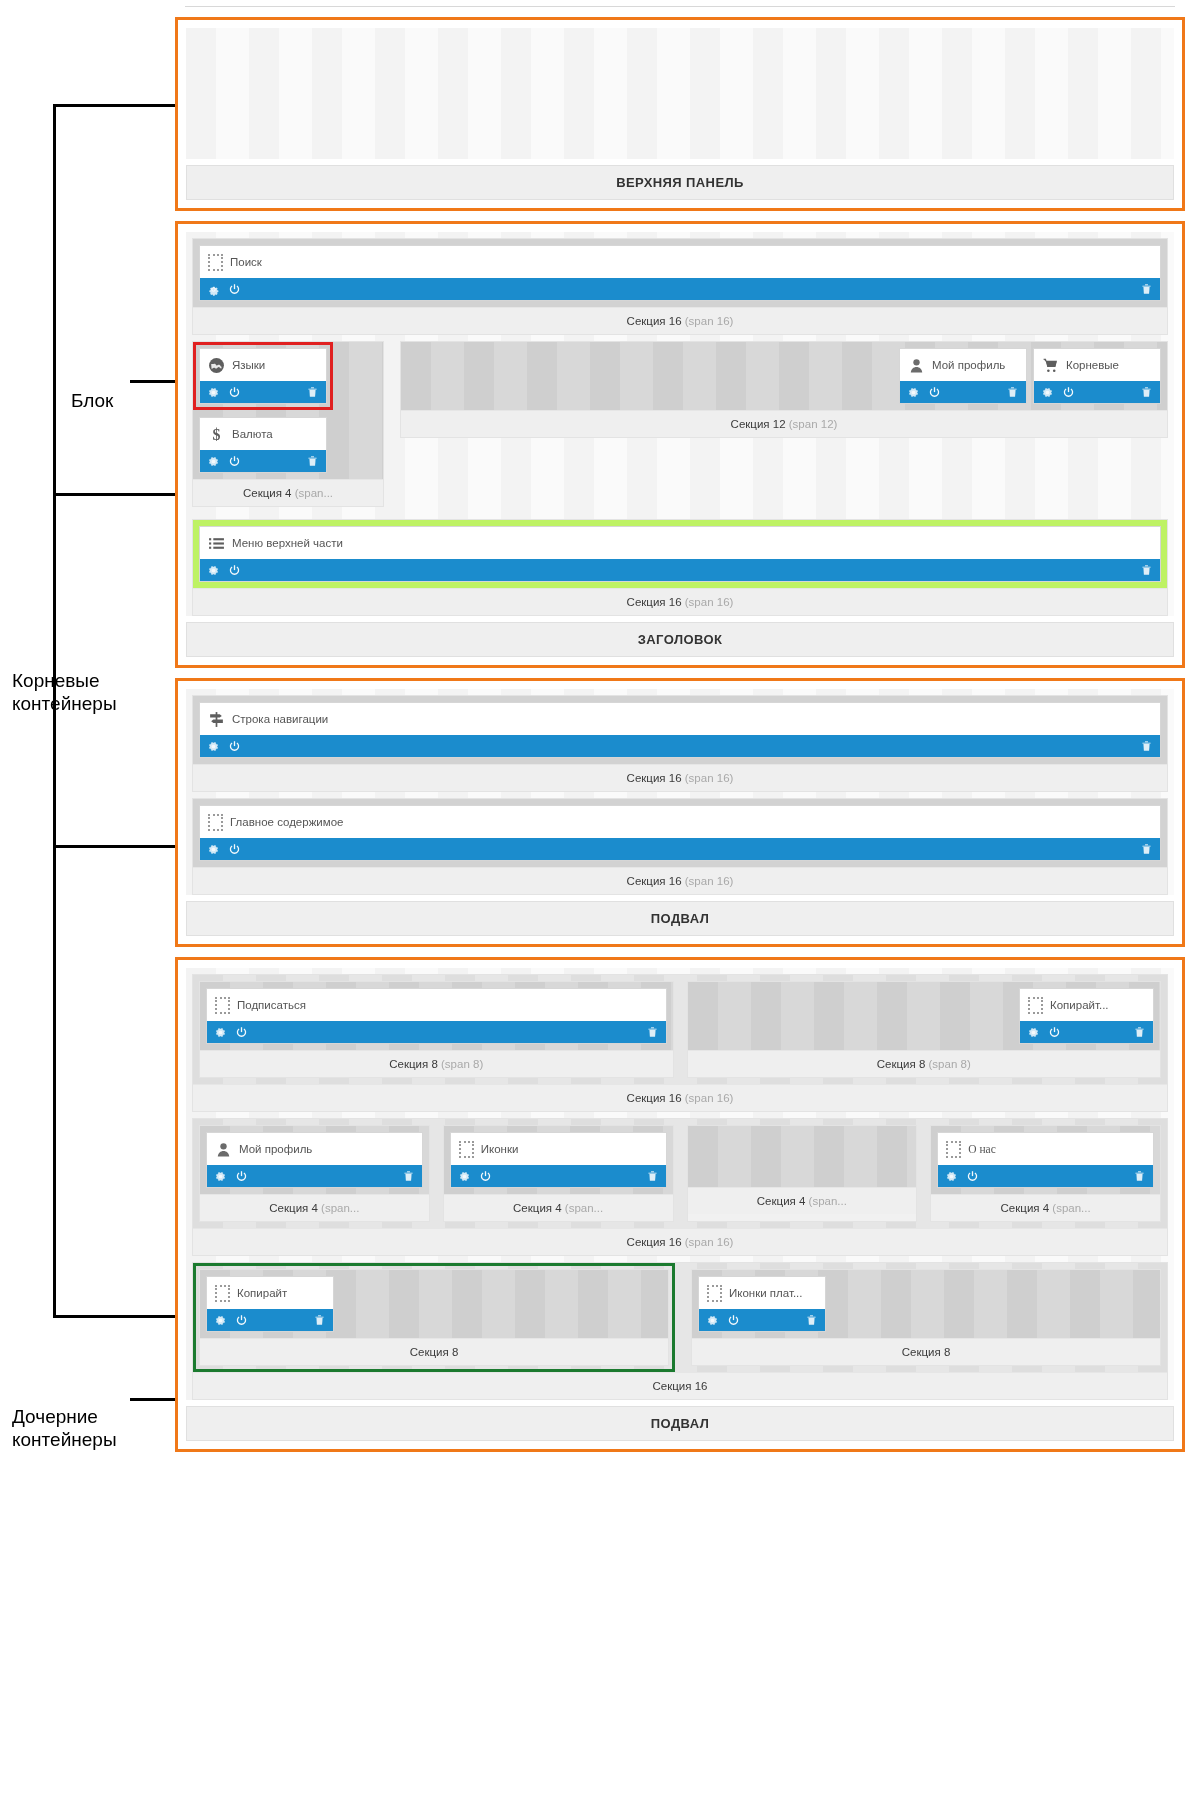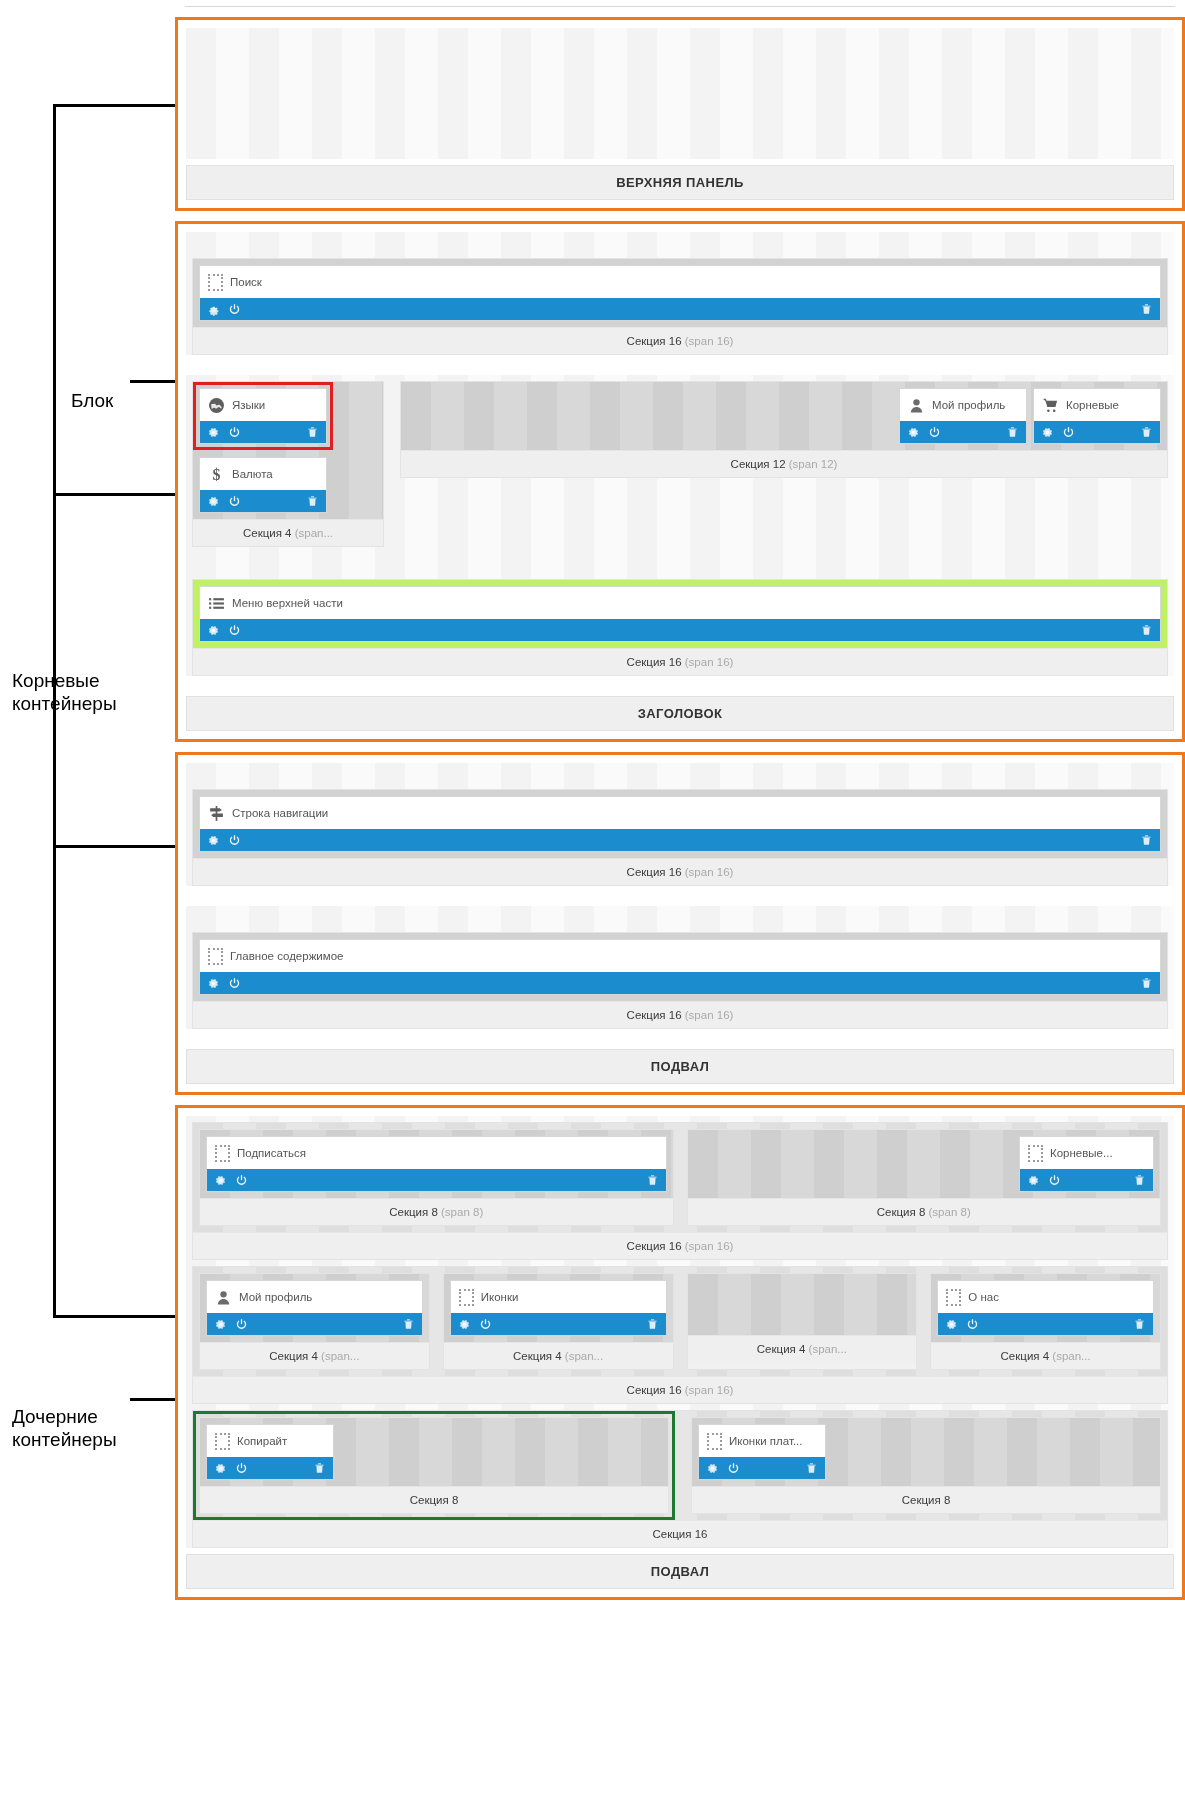--- a/index.html
+++ b/index.html
@@ -72,21 +72,21 @@
     color:#333;
     letter-spacing:.4px;
     padding:9px 0;
     margin-top:6px;
   }
 
   
   .section {
     border:1px solid #e3e3e3;
     background:#f1f1f1;
-    margin:20px 0;
+    margin:0 0;
   }
   .section-body { padding:6px; }
   .section-label {
     text-align:center;
     font-size:11.5px;
     color:#3b3b3b;
     padding:7px 0;
     background:#efefef;
     border-top:1px solid #e6e6e6;
   }
@@ -564,21 +564,21 @@
               <span>Секция 8</span>
               <span class="span-note">(span 8)</span>
             </div>
           </div>
 
           <div class="section" style="flex:1; margin:0;">
             <div class="striped-dark" style="padding:6px; display:flex; justify-content:flex-end;">
               <div class="widget" style="width:135px;">
                 <div class="widget-head">
                   <span class="ico-dash"></span>
-                  <span class="widget-title">Корневые...</span>
+                  <span class="widget-title">Копирайт...</span>
                 </div>
                 <div class="widget-bar">
                   <span class="bar-left">
                     <span class="bar-ico">
                         <svg width="13" height="13" viewBox="0 0 16 16" fill="#fff">
                           <circle cx="8" cy="8" r="2.3"></circle>
                           <path d="M13.6 9.3l-1-.3a5 5 0 000-2l1-.3-.6-1.6-1 .3a5 5 0 00-1.4-1.4l.3-1L9.3 2.4l-.3 1a5 5 0 00-2 0l-.3-1-1.6.6.3 1a5 5 0 00-1.4 1.4l-1-.3-.6 1.6 1 .3a5 5 0 000 2l-1 .3.6 1.6 1-.3a5 5 0 001.4 1.4l-.3 1 1.6.6.3-1a5 5 0 002 0l.3 1 1.6-.6-.3-1a5 5 0 001.4-1.4l1 .3z" opacity=".85"></path>
                         </svg>
                       </span>
                     <span class="bar-ico">
@@ -699,21 +699,21 @@
           <div class="section" style="flex:1; margin:0;">
             <div class="striped-dark" style="padding:6px; height:61px;"></div>
             <div class="section-label">
               <span>Секция 4</span>
               <span class="span-note">(span...</span>
             </div>
           </div>
 
           <div class="section" style="flex:1; margin:0;">
             <div class="striped-dark" style="padding:6px; display:flex; justify-content:flex-end;">
-              <div class="widget" style="width:100%;">
+              <div class="widget" style="width:100%;font-family:Liberation Serif, serif;">
                 <div class="widget-head">
                   <span class="ico-dash"></span>
                   <span class="widget-title">О нас</span>
                 </div>
                 <div class="widget-bar">
                   <span class="bar-left">
                     <span class="bar-ico">
                         <svg width="13" height="13" viewBox="0 0 16 16" fill="#fff">
                           <circle cx="8" cy="8" r="2.3"></circle>
                           <path d="M13.6 9.3l-1-.3a5 5 0 000-2l1-.3-.6-1.6-1 .3a5 5 0 00-1.4-1.4l.3-1L9.3 2.4l-.3 1a5 5 0 00-2 0l-.3-1-1.6.6.3 1a5 5 0 00-1.4 1.4l-1-.3-.6 1.6 1 .3a5 5 0 000 2l-1 .3.6 1.6 1-.3a5 5 0 001.4 1.4l-.3 1 1.6.6.3-1a5 5 0 002 0l.3 1 1.6-.6-.3-1a5 5 0 001.4-1.4l1 .3z" opacity=".85"></path>

